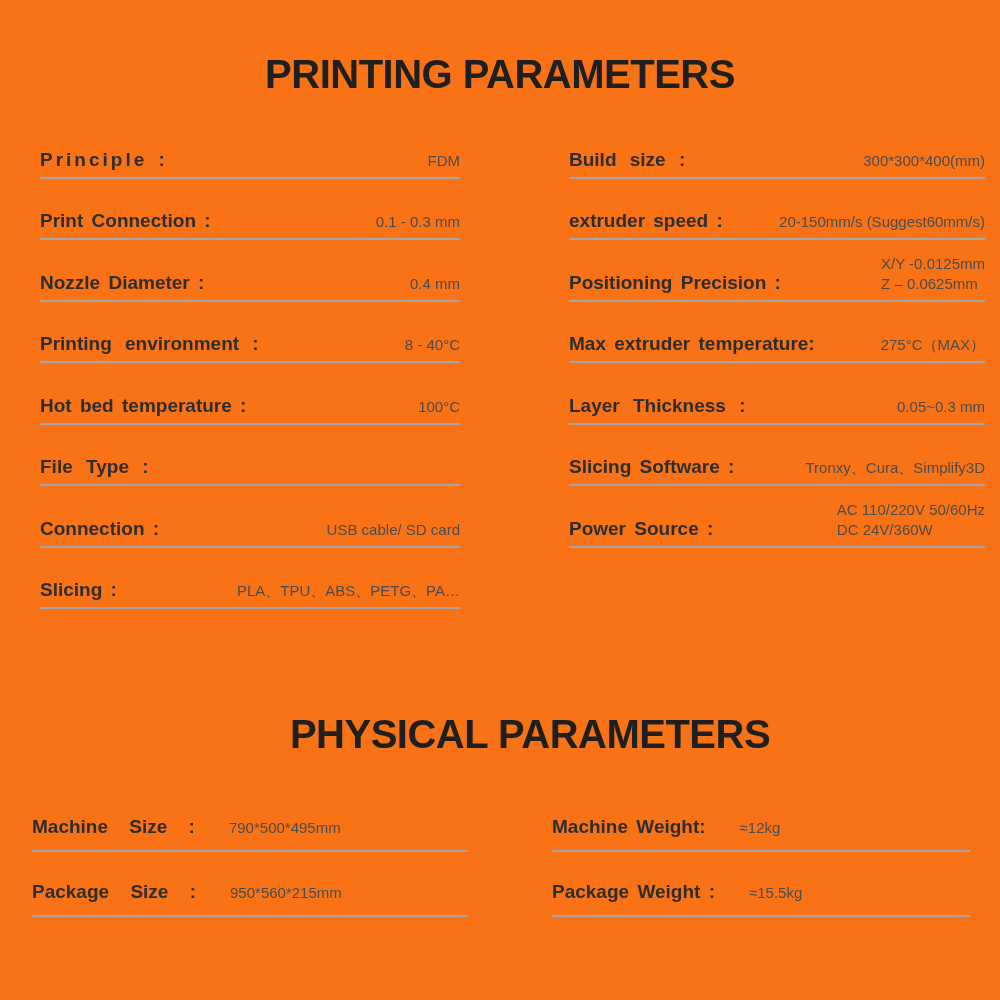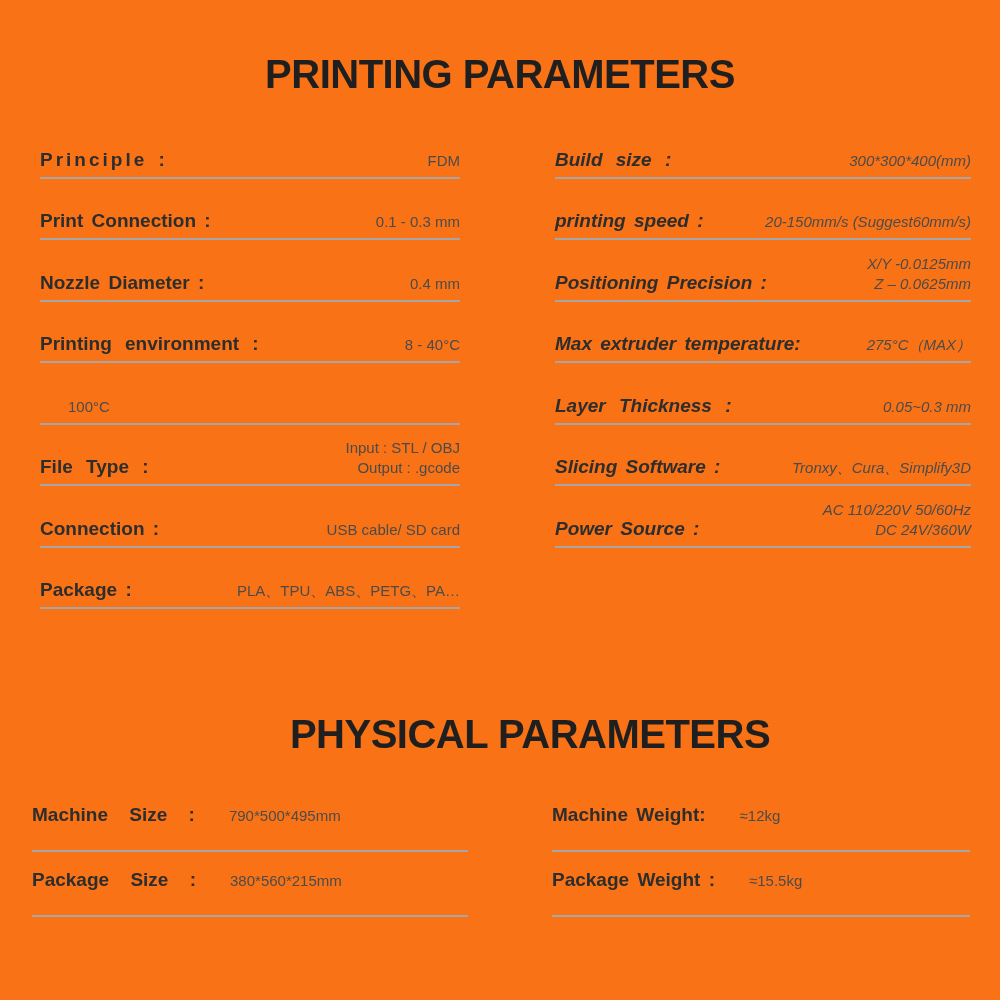--- a/index.html
+++ b/index.html
@@ -27,57 +27,57 @@
   }
   #printing-title { top: 52px; }
   #physical-title { top: 712px; margin-left: 30px; }
 
   .col {
     position: absolute;
     display: flex;
     flex-direction: column;
   }
   #printing-left  { top: 117px; left: 40px;  width: 420px; }
-  #printing-right { top: 117px; left: 555px; width: 416px; font-style: italic; }
+  #printing-right { top: 117px; left: 569px; width: 416px; }
   #physical-left  { top: 787px; left: 32px;  width: 436px; }
   #physical-right { top: 787px; left: 552px; width: 418px; }
 
   .row {
     height: 61.5px;
     box-sizing: border-box;
     border-bottom: 2px solid #a6a6a6;
     display: flex;
     align-items: flex-end;
     justify-content: space-between;
     padding-bottom: 6px;
   }
   .phys .row {
     height: 65px;
-    padding-bottom: 24px;
+    padding-bottom: 12px;
     justify-content: flex-start;
   }
   .label {
     font-size: 19px;
     font-weight: 700;
     color: #2d2d2d;
     word-spacing: 3px;
     white-space: nowrap;
   }
   .label.ls   { letter-spacing: 3px; }
   .label.ws   { word-spacing: 8px; }
   .label.ws-wide { word-spacing: 16px; }
   .value {
     font-size: 15px;
     color: #4b4b4b;
     text-align: right;
     line-height: 20px;
     white-space: nowrap;
     margin-left: 28px;
   }
-  .value.val-left { text-align: right; }
+  .value.val-left { text-align: left; }
   .phys .value { margin-left: 34px; }
 </style>
 </head>
 <body>
 
 <div class="page">
 
   <div class="section-title" id="printing-title">PRINTING PARAMETERS</div>
 
   <div class="col" id="printing-left">
@@ -91,46 +91,43 @@
     </div>
     <div class="row">
       <span class="label">Nozzle Diameter :</span>
       <span class="value">0.4 mm</span>
     </div>
     <div class="row">
       <span class="label ws">Printing environment :</span>
       <span class="value">8 - 40°C</span>
     </div>
     <div class="row">
+      <span class="label">Hot bed temperature :</span>
       <span class="value">100°C</span>
     </div>
     <div class="row">
       <span class="label ws">File Type :</span>
-      <span class="value">
-        <div>Input : STL / OBJ</div>
-        <div>Output : .gcode</div>
-      </span>
     </div>
     <div class="row">
       <span class="label">Connection :</span>
       <span class="value">USB cable/ SD card</span>
     </div>
     <div class="row">
-      <span class="label">Package :</span>
+      <span class="label">Slicing :</span>
       <span class="value">PLA、TPU、ABS、PETG、PA…</span>
     </div>
   </div>
 
   <div class="col" id="printing-right">
     <div class="row">
       <span class="label ws">Build size :</span>
       <span class="value">300*300*400(mm)</span>
     </div>
     <div class="row">
-      <span class="label">printing speed :</span>
+      <span class="label">extruder speed :</span>
       <span class="value">20-150mm/s (Suggest60mm/s)</span>
     </div>
     <div class="row">
       <span class="label">Positioning Precision :</span>
       <span class="value val-left">
         <div>X/Y -0.0125mm</div>
         <div>Z – 0.0625mm</div>
       </span>
     </div>
     <div class="row">
@@ -156,21 +153,21 @@
 
   <div class="section-title" id="physical-title">PHYSICAL PARAMETERS</div>
 
   <div class="col phys" id="physical-left">
     <div class="row">
       <span class="label ws-wide">Machine Size :</span>
       <span class="value">790*500*495mm</span>
     </div>
     <div class="row">
       <span class="label ws-wide">Package Size :</span>
-      <span class="value">380*560*215mm</span>
+      <span class="value">950*560*215mm</span>
     </div>
   </div>
 
   <div class="col phys" id="physical-right">
     <div class="row">
       <span class="label">Machine Weight:</span>
       <span class="value">≈12kg</span>
     </div>
     <div class="row">
       <span class="label">Package Weight :</span>

